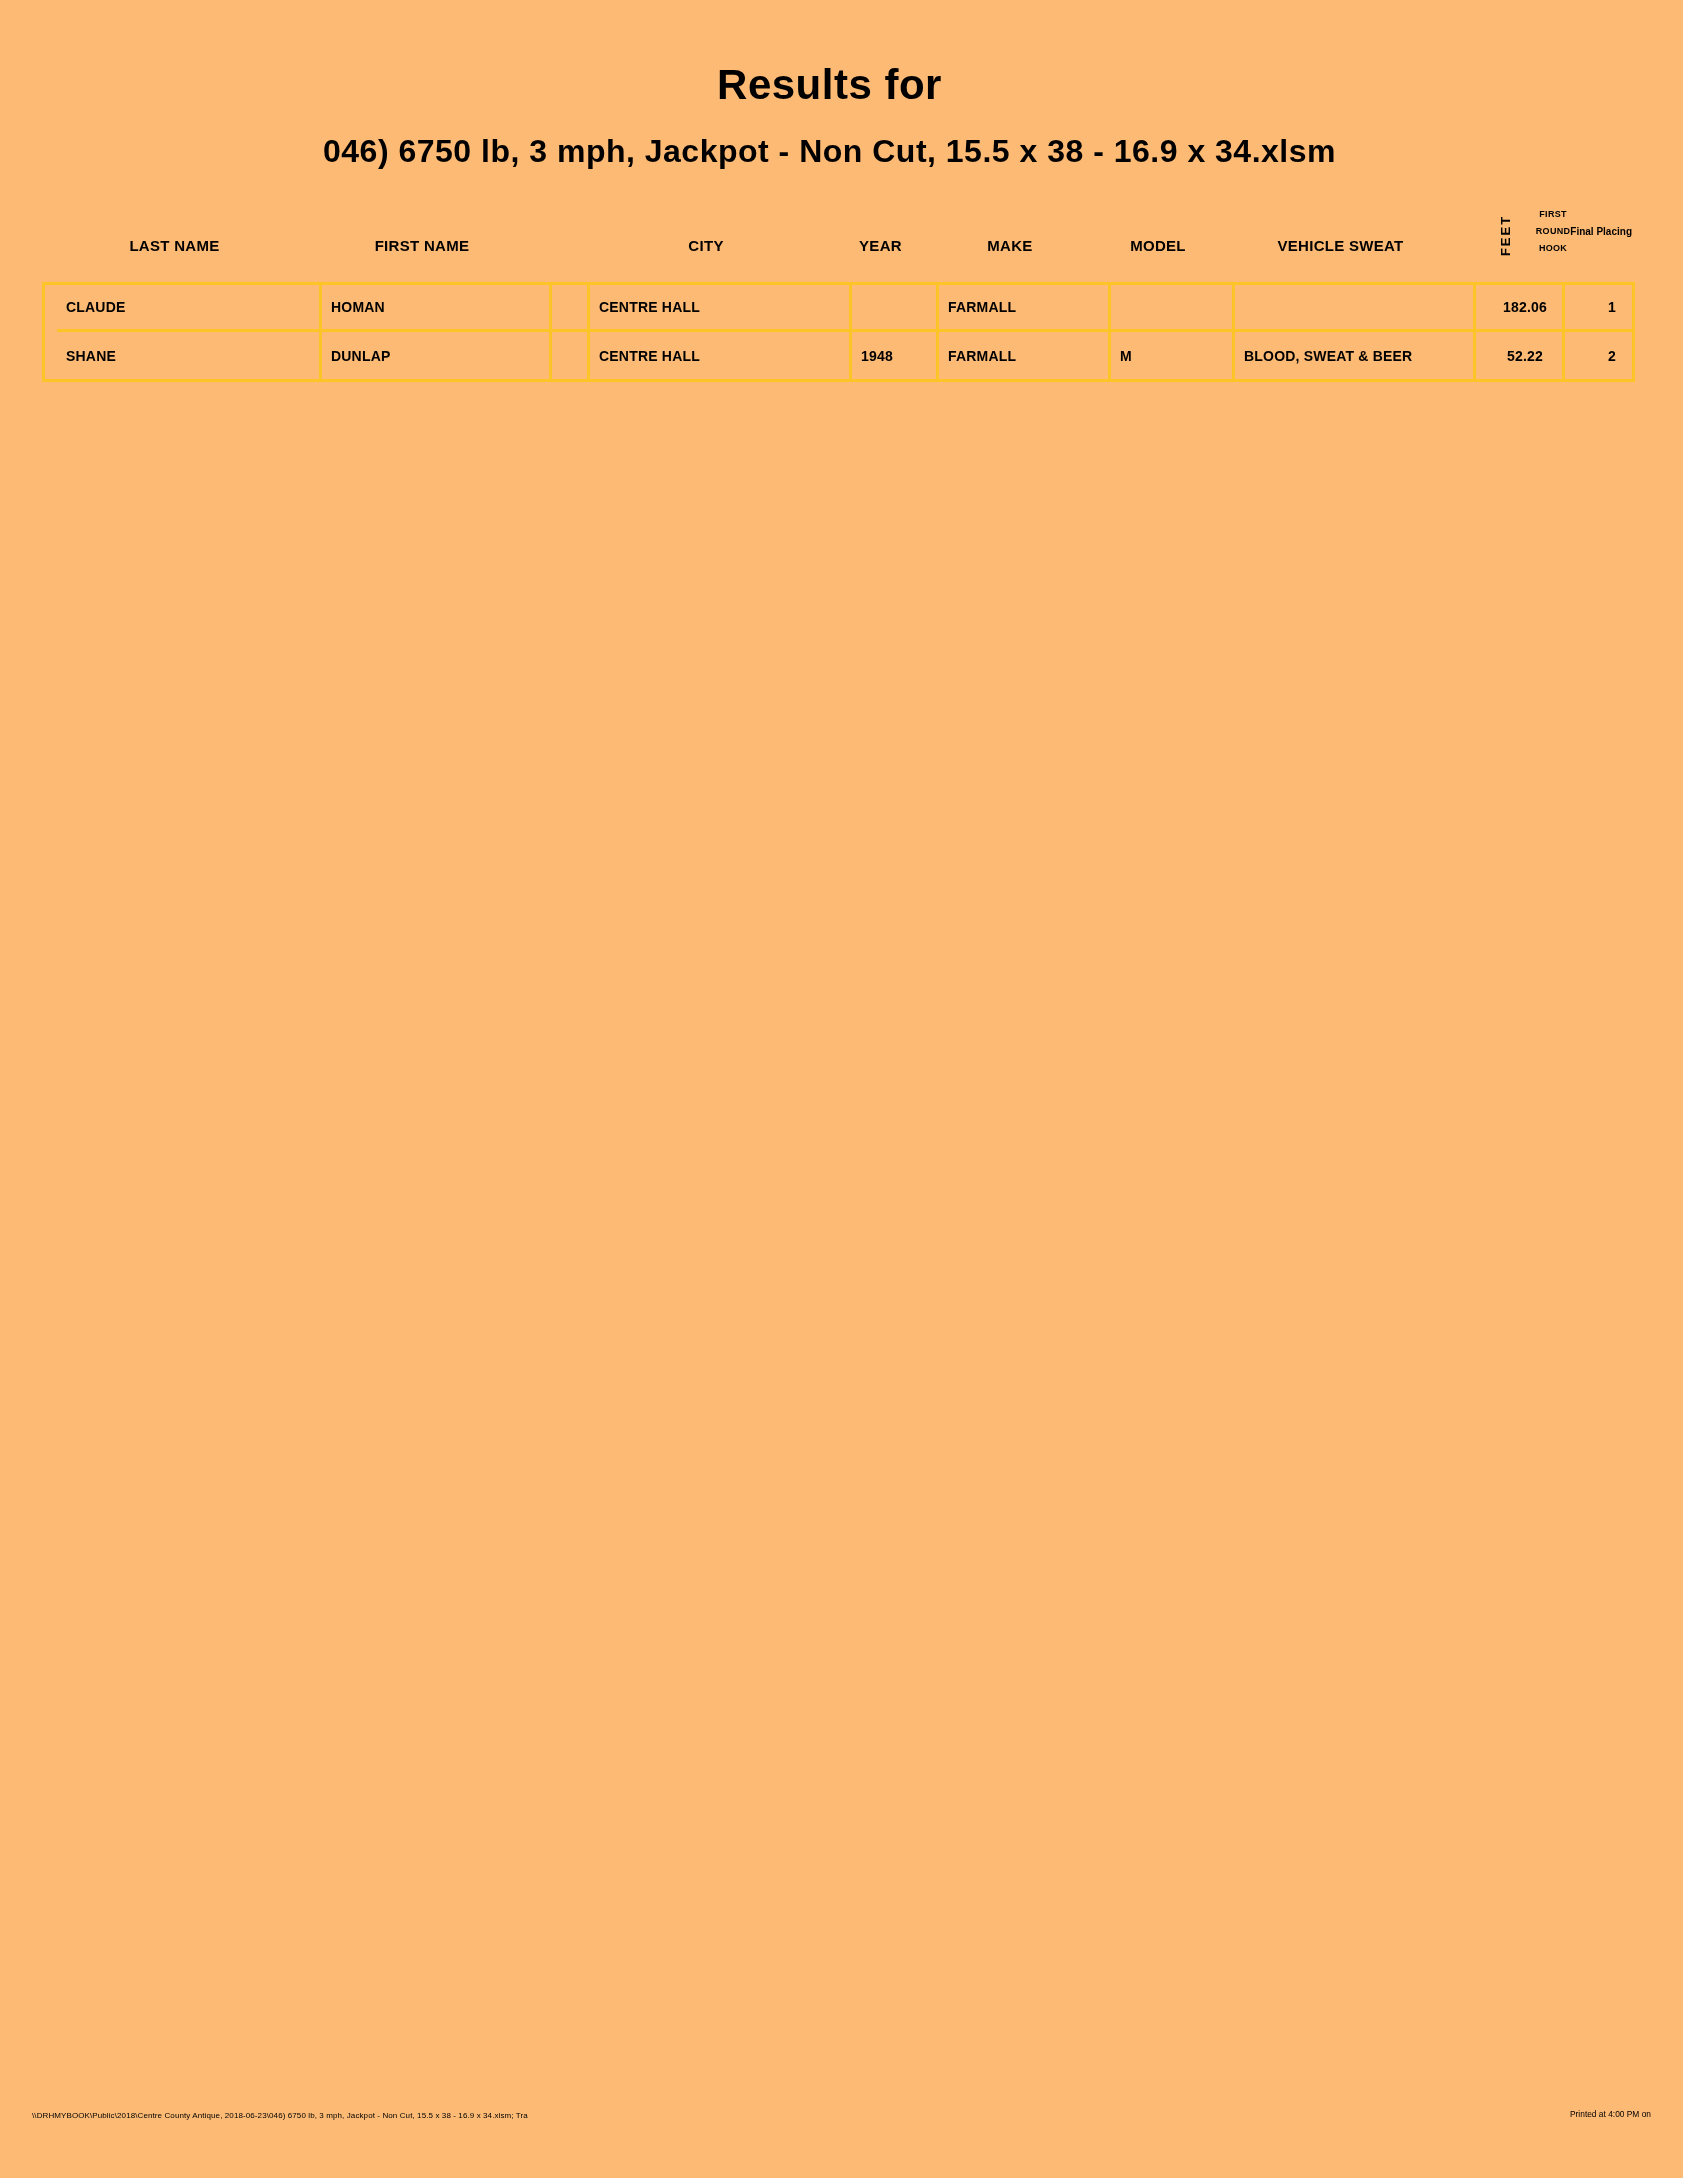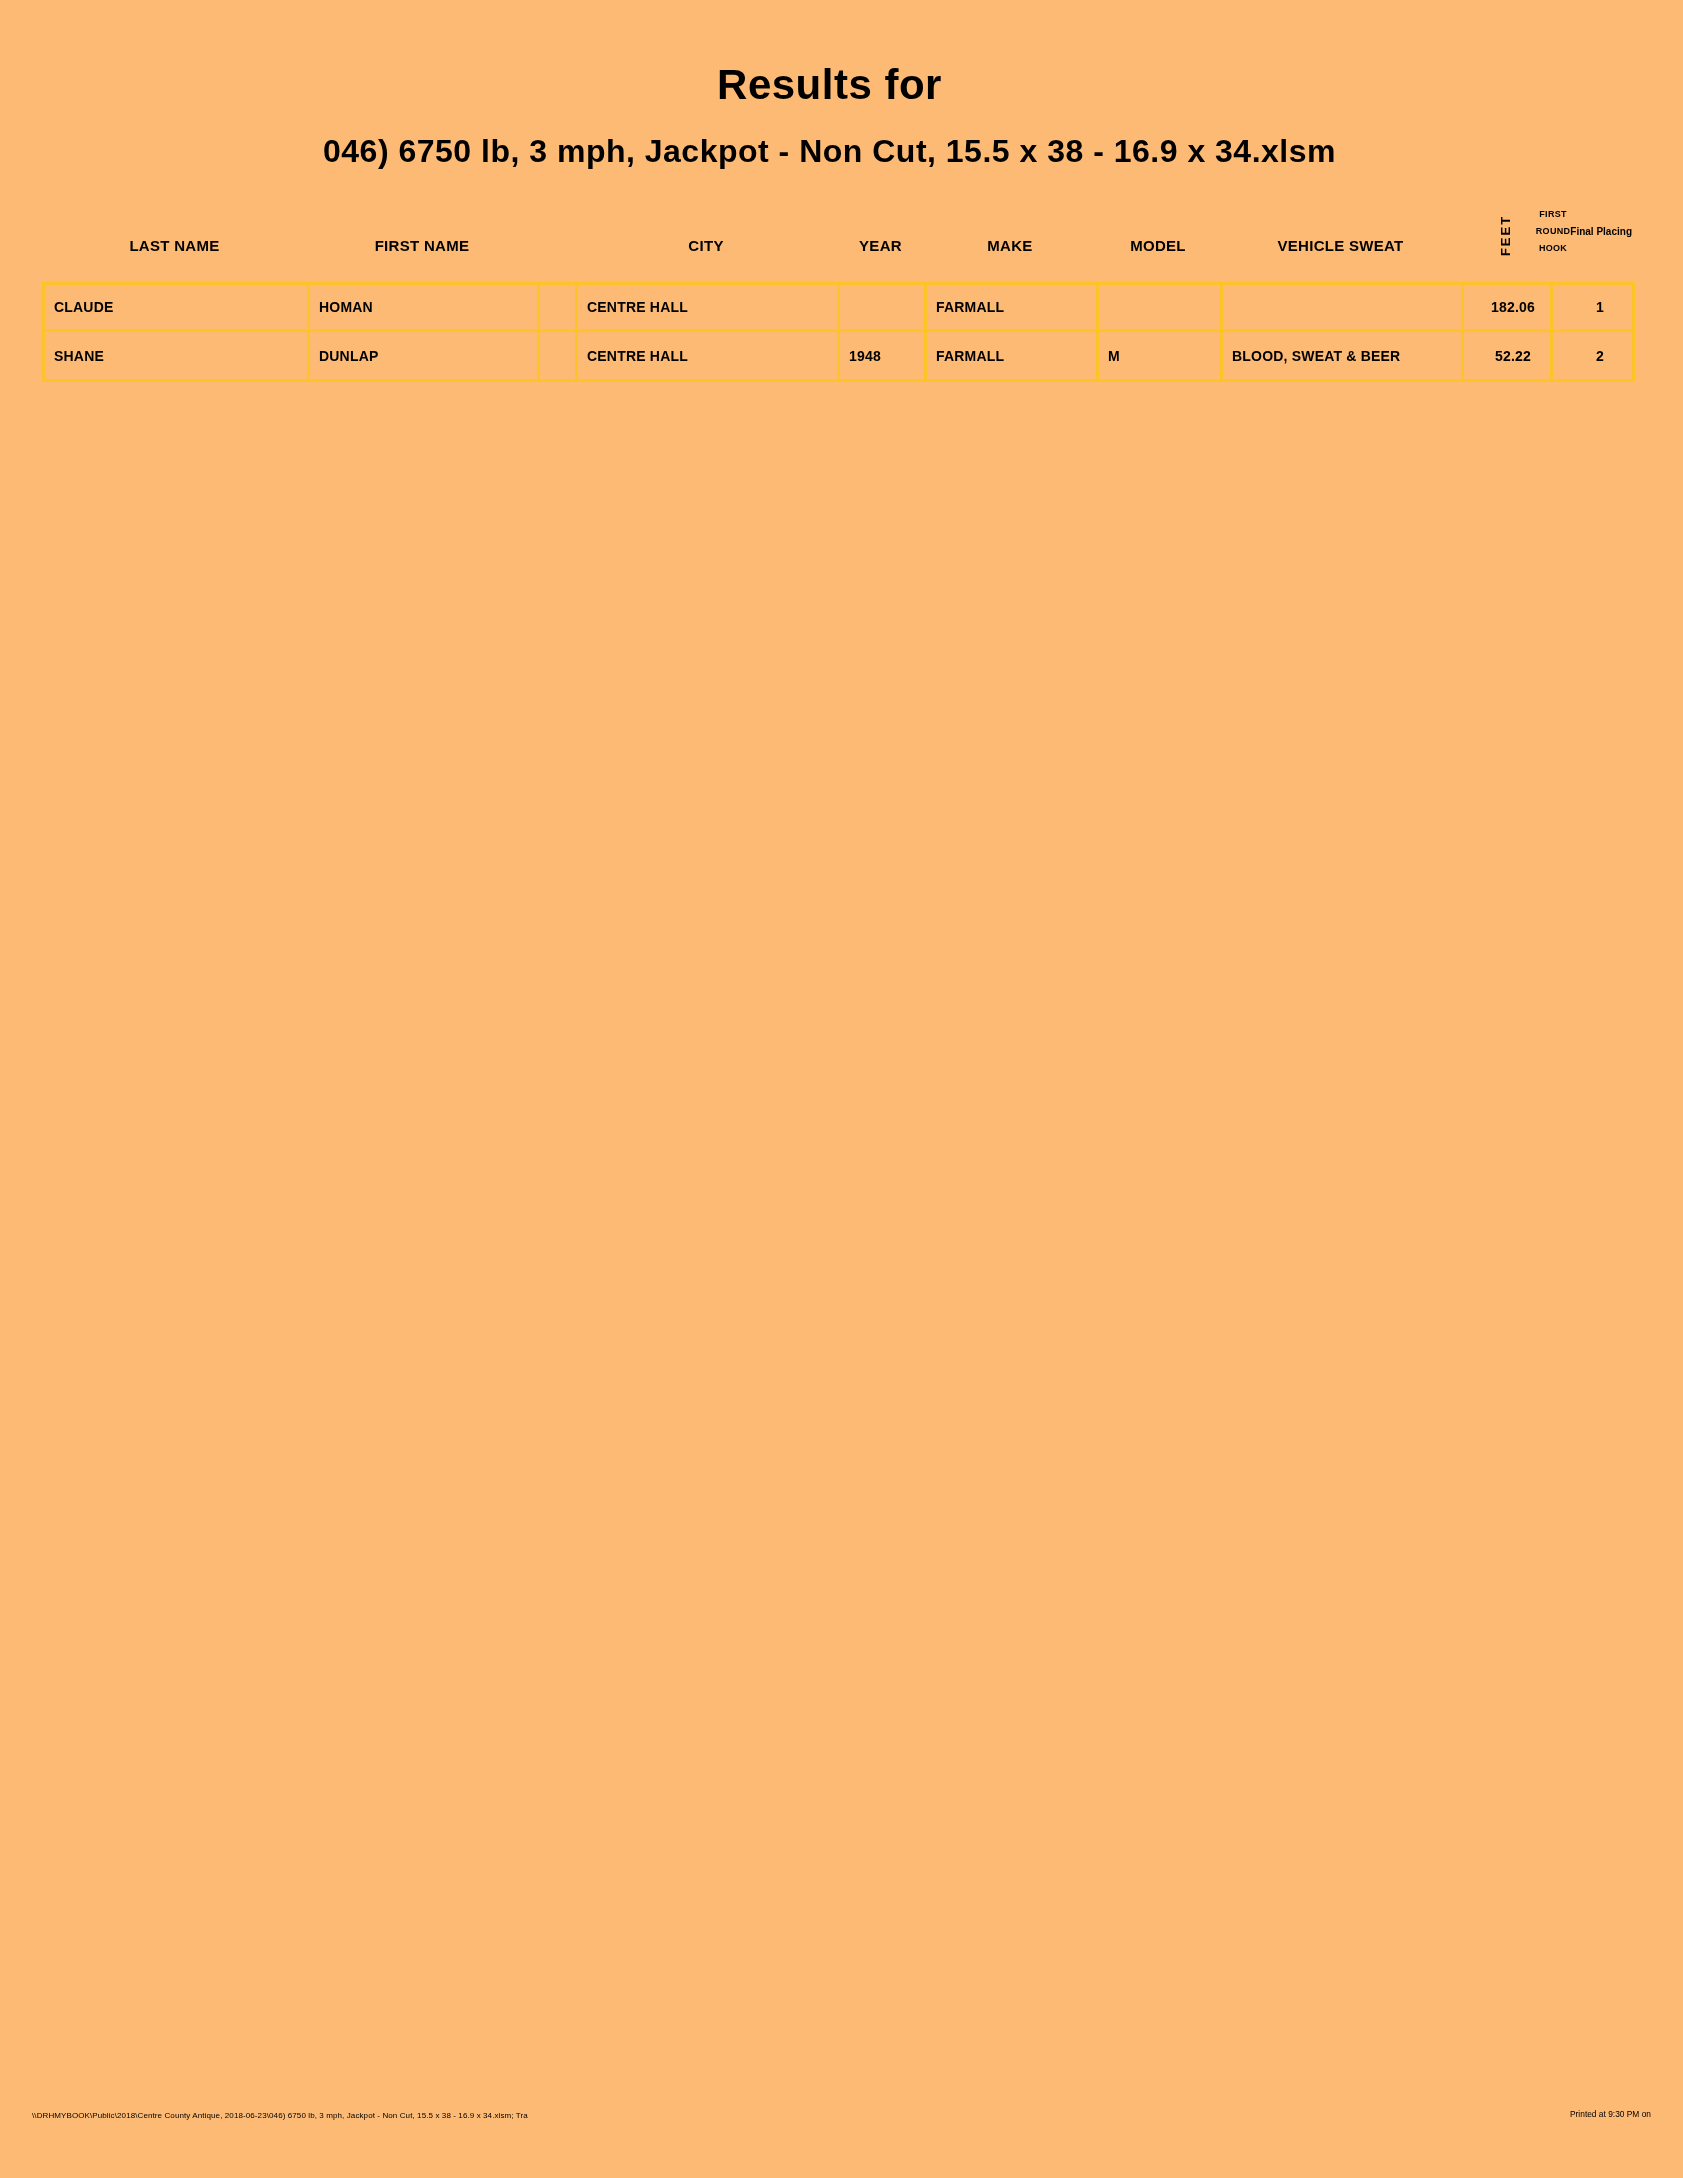--- a/index.html
+++ b/index.html
@@ -97,20 +97,21 @@
   
   .data-table{
     position:absolute;
     left:42px;
     top:282px;
     width:1593px;
     border:3px solid var(--gold);
   }
   .trow{
     height:47px;
+    margin-left:12px;
   }
   .trow.first{
     border-bottom:3px solid var(--gold);
   }
   .tcell{
     display:flex;
     align-items:center;
     padding-left:9px;
     font-size:14px;
     font-weight:700;
@@ -195,16 +196,16 @@
       <div class="tcell">FARMALL</div>
       <div class="tcell">M</div>
       <div class="tcell">BLOOD, SWEAT &amp; BEER</div>
       <div class="tcell center">52.22</div>
       <div class="tcell center last">2</div>
     </div>
 
   </div>
 
   <div class="footer-left">\\DRHMYBOOK\Public\2018\Centre County Antique, 2018-06-23\046) 6750 lb, 3 mph, Jackpot - Non Cut, 15.5 x 38 - 16.9 x 34.xlsm;  Tra</div>
-  <div class="footer-right">Printed at 9:30 PM on</div>
+  <div class="footer-right">Printed at 4:00 PM on</div>
 
 </div>
 
 
 </body></html>

